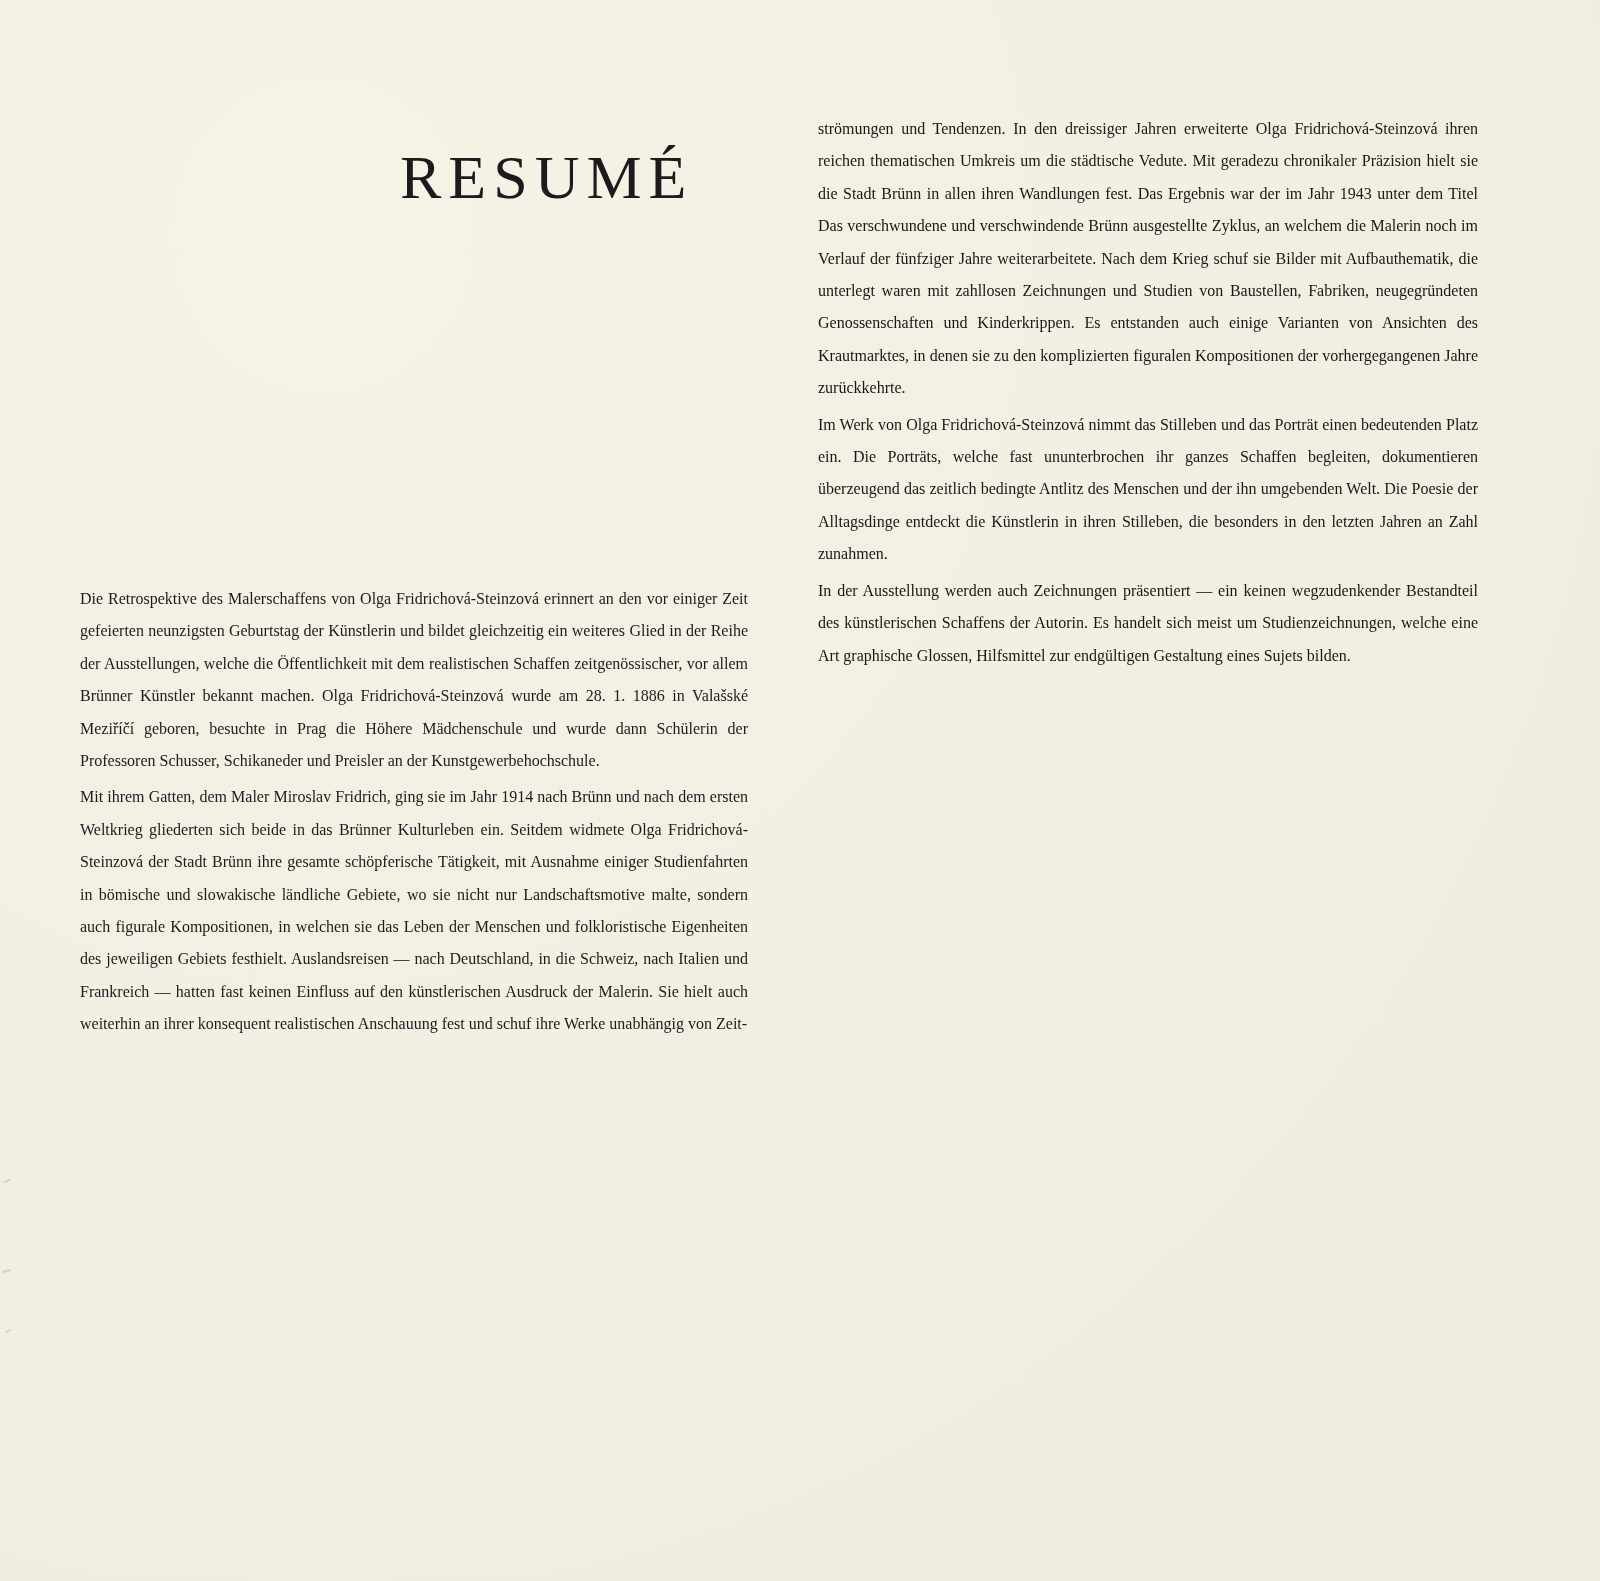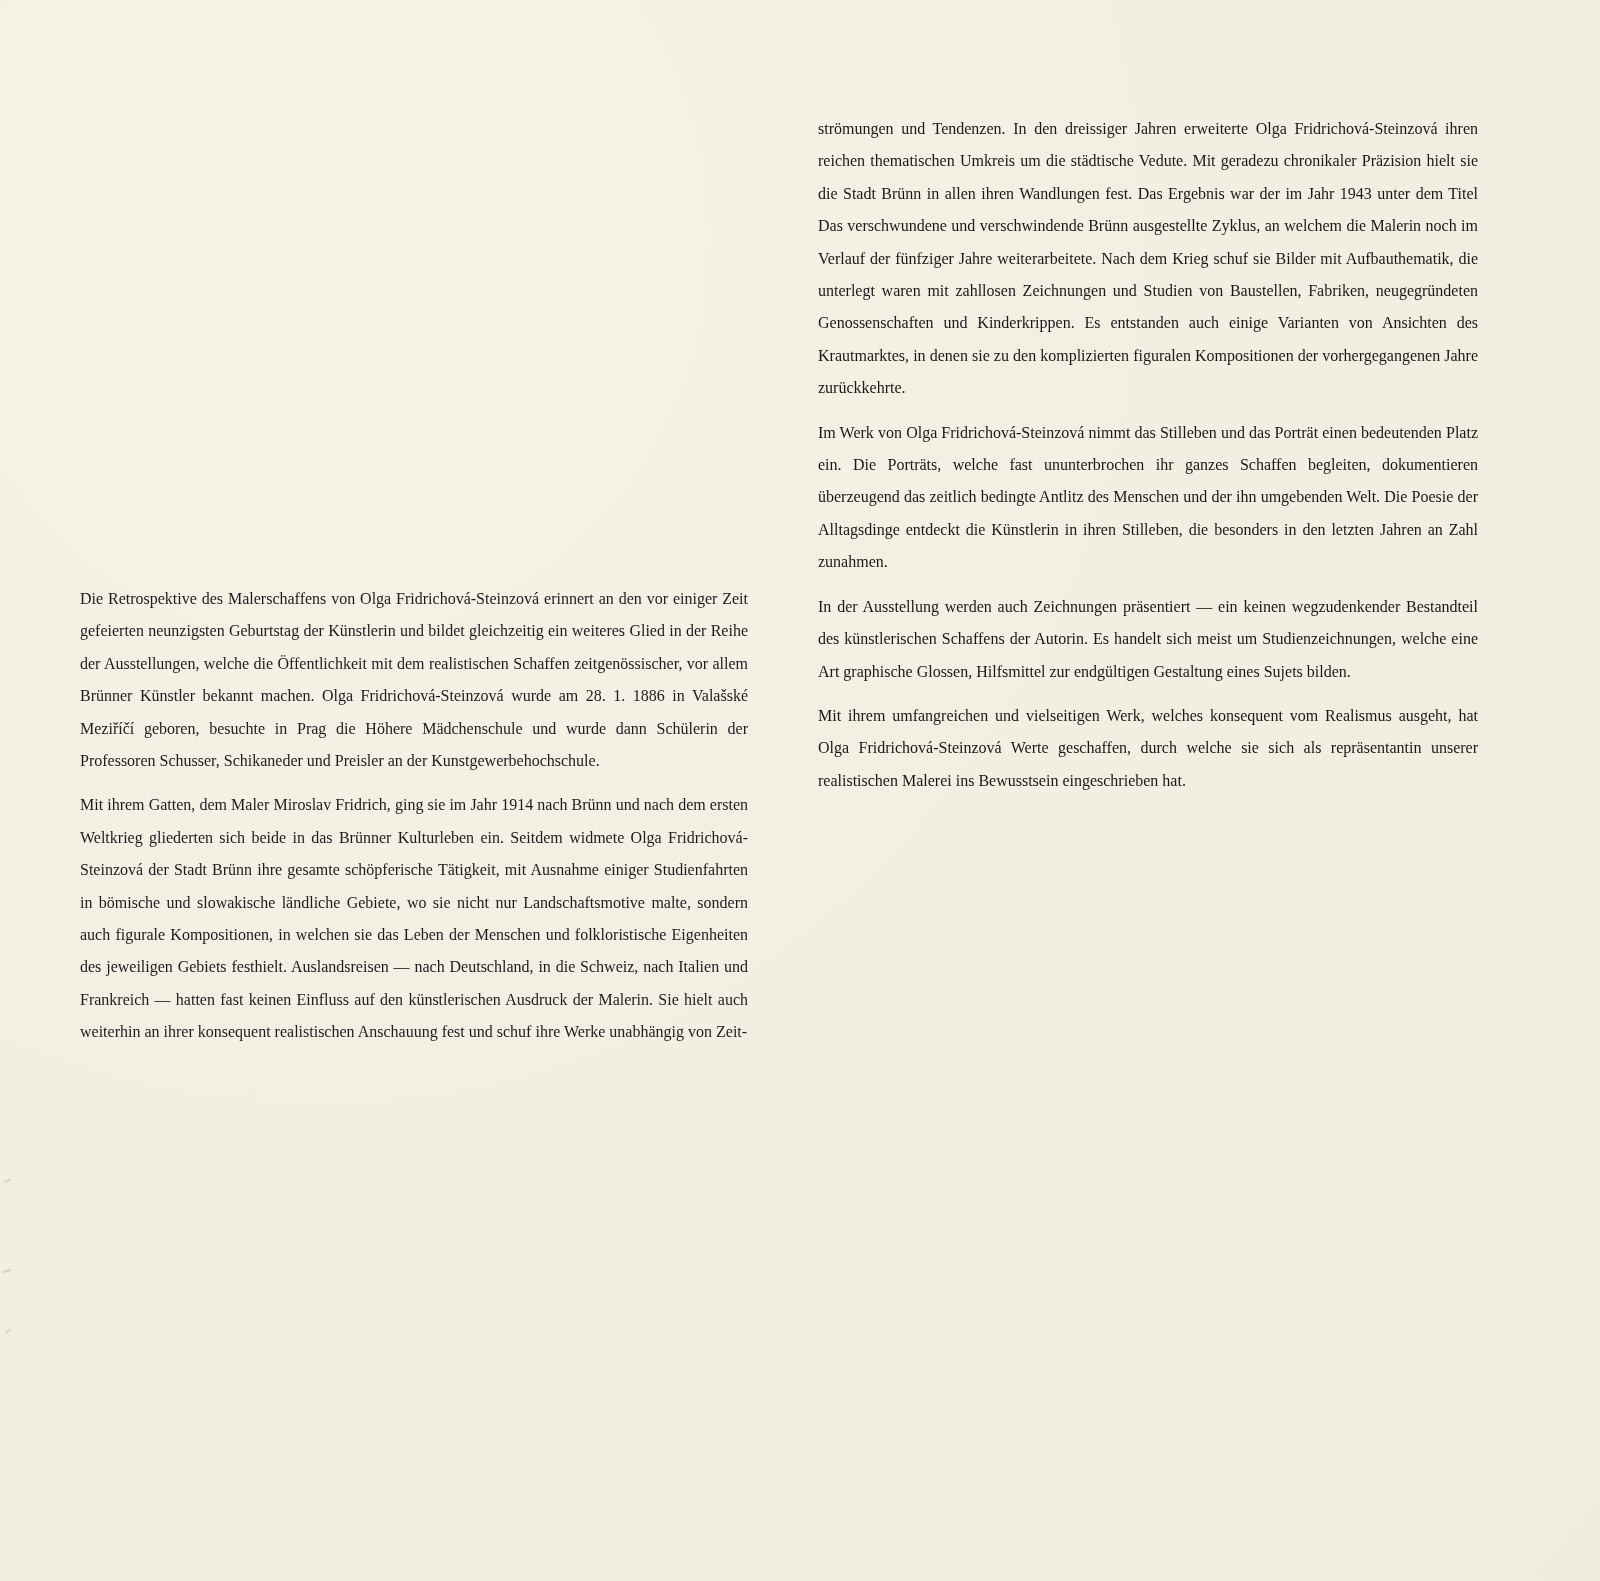--- a/index.html
+++ b/index.html
@@ -66,42 +66,42 @@
   .col-right {
     left: 818px;
     top: 113px;
     width: 660px;
   }
   .col p {
     margin: 0;
     text-align: justify;
   }
   .col p + p {
-    margin-top: 12px;
+    margin-top: 4px;
   }
   
   .col-right p { color: #191818; }
 </style>
 </head>
 <body>
 
 <div class="page">
 
   <div class="edge-marks">
     <i></i>
       <i></i>
       <i></i>
   </div>
 
+  <h1 class="title">RESUMÉ</h1>
 
   <div class="col col-left">
     <p>Die Retrospektive des Malerschaffens von Olga Fridrichová-Steinzová erinnert an den vor einiger Zeit gefeierten neunzigsten Geburtstag der Künstlerin und bildet gleichzeitig ein weiteres Glied in der Reihe der Ausstellungen, welche die Öffentlichkeit mit dem realistischen Schaffen zeitgenössischer, vor allem Brünner Künstler bekannt machen. Olga Fridrichová-Steinzová wurde am 28. 1. 1886 in Valašské Meziříčí geboren, besuchte in Prag die Höhere Mädchenschule und wurde dann Schülerin der Professoren Schusser, Schikaneder und Preisler an der Kunstgewerbehochschule.</p>
     <p>Mit ihrem Gatten, dem Maler Miroslav Fridrich, ging sie im Jahr 1914 nach Brünn und nach dem ersten Weltkrieg gliederten sich beide in das Brünner Kulturleben ein. Seitdem widmete Olga Fridrichová-Steinzová der Stadt Brünn ihre gesamte schöpferische Tätigkeit, mit Ausnahme einiger Studienfahrten in bömische und slowakische ländliche Gebiete, wo sie nicht nur Landschaftsmotive malte, sondern auch figurale Kompositionen, in welchen sie das Leben der Menschen und folkloristische Eigenheiten des jeweiligen Gebiets festhielt. Auslandsreisen — nach Deutschland, in die Schweiz, nach Italien und Frankreich — hatten fast keinen Einfluss auf den künstlerischen Ausdruck der Malerin. Sie hielt auch weiterhin an ihrer konsequent realistischen Anschauung fest und schuf ihre Werke unabhängig von Zeit-</p>
   </div>
 
   <div class="col col-right">
     <p>strömungen und Tendenzen. In den dreissiger Jahren erweiterte Olga Fridrichová-Steinzová ihren reichen thematischen Umkreis um die städtische Vedute. Mit geradezu chronikaler Präzision hielt sie die Stadt Brünn in allen ihren Wandlungen fest. Das Ergebnis war der im Jahr 1943 unter dem Titel Das verschwundene und verschwindende Brünn ausgestellte Zyklus, an welchem die Malerin noch im Verlauf der fünfziger Jahre weiterarbeitete. Nach dem Krieg schuf sie Bilder mit Aufbauthematik, die unterlegt waren mit zahllosen Zeichnungen und Studien von Baustellen, Fabriken, neugegründeten Genossenschaften und Kinderkrippen. Es entstanden auch einige Varianten von Ansichten des Krautmarktes, in denen sie zu den komplizierten figuralen Kompositionen der vorhergegangenen Jahre zurückkehrte.</p>
     <p>Im Werk von Olga Fridrichová-Steinzová nimmt das Stilleben und das Porträt einen bedeutenden Platz ein. Die Porträts, welche fast ununterbrochen ihr ganzes Schaffen begleiten, dokumentieren überzeugend das zeitlich bedingte Antlitz des Menschen und der ihn umgebenden Welt. Die Poesie der Alltagsdinge entdeckt die Künstlerin in ihren Stilleben, die besonders in den letzten Jahren an Zahl zunahmen.</p>
     <p>In der Ausstellung werden auch Zeichnungen präsentiert — ein keinen wegzudenkender Bestandteil des künstlerischen Schaffens der Autorin. Es handelt sich meist um Studienzeichnungen, welche eine Art graphische Glossen, Hilfsmittel zur endgültigen Gestaltung eines Sujets bilden.</p>
-    <p>Mit ihrem umfangreichen und vielseitigen Werk, welches konsequent vom Realismus ausgeht, hat Olga Fridrichová-Steinzová Werte geschaffen, durch welche sie sich als repräsentantin unserer realistischen Malerei ins Bewusstsein eingeschrieben hat.</p>
   </div>
 
 </div>
 
 </body></html>

